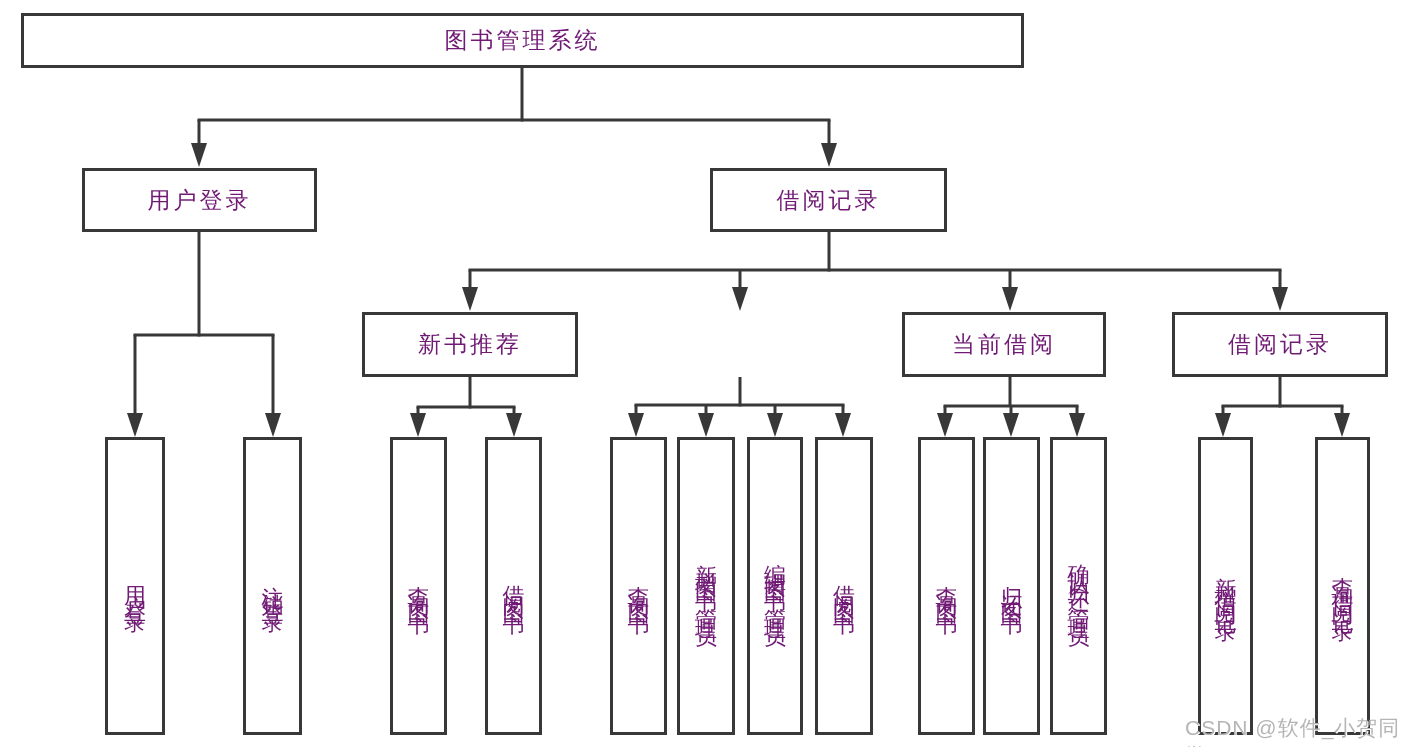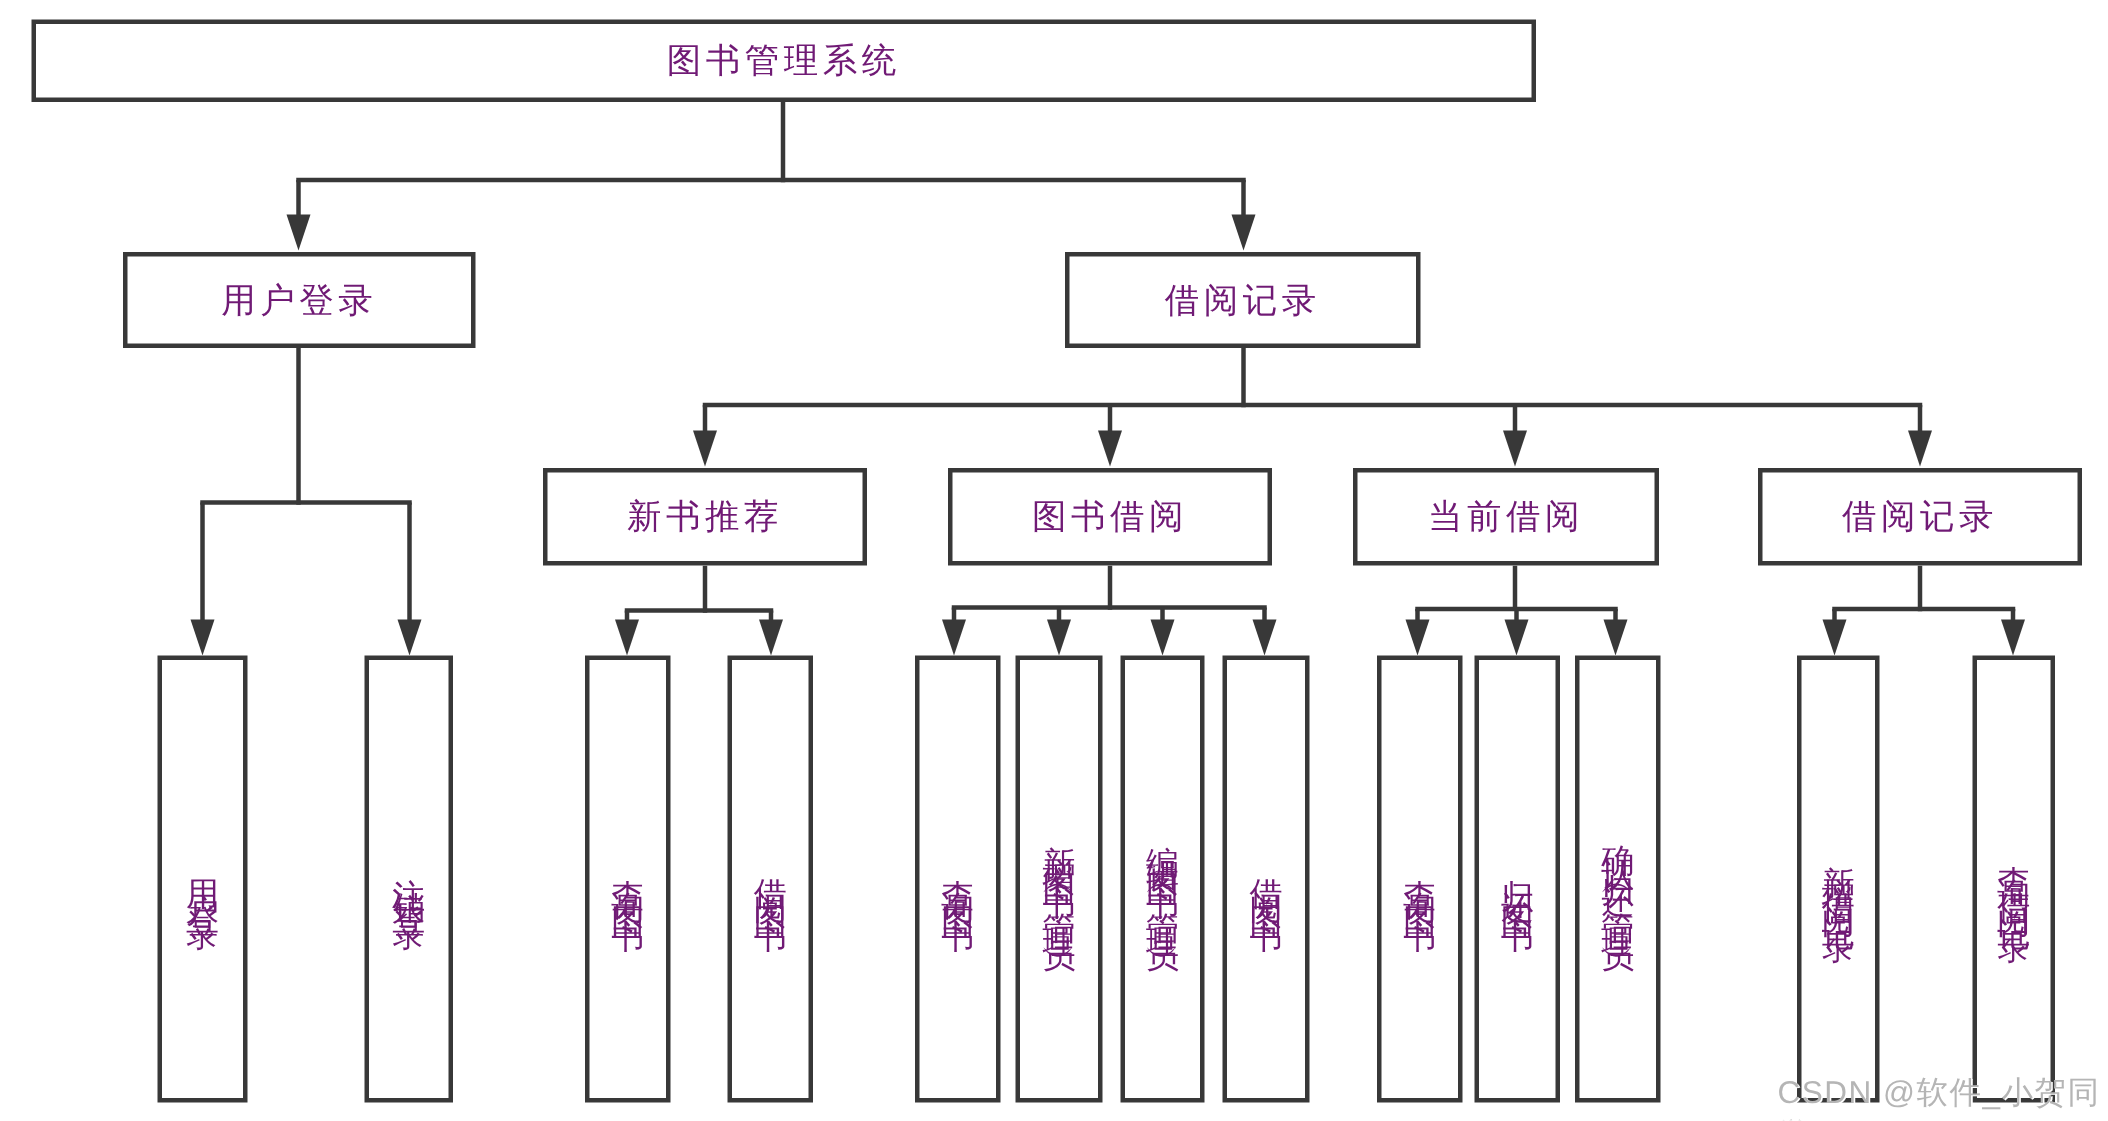--- a/index.html
+++ b/index.html
@@ -113,21 +113,20 @@
       <polygon points="1334,413 1350,413 1342,437"></polygon>
     </g>
   </svg>
 
   <div class="node" style="left:21px;top:13px;width:1003px;height:55px;">图书管理系统</div>
 
   <div class="node" style="left:82px;top:168px;width:235px;height:64px;">用户登录</div>
   <div class="node" style="left:710px;top:168px;width:237px;height:64px;">借阅记录</div>
 
   <div class="node" style="left:362px;top:312px;width:216px;height:65px;">新书推荐</div>
-  <div class="node" style="left:632px;top:312px;width:216px;height:65px;">图书借阅</div>
   <div class="node" style="left:902px;top:312px;width:204px;height:65px;">当前借阅</div>
   <div class="node" style="left:1172px;top:312px;width:216px;height:65px;">借阅记录</div>
 
   <div class="node leaf" style="left:105px;top:437px;width:60px;height:298px;">用户登录</div>
   <div class="node leaf" style="left:243px;top:437px;width:59px;height:298px;">注销登录</div>
 
   <div class="node leaf" style="left:390px;top:437px;width:57px;height:298px;">查询图书</div>
   <div class="node leaf" style="left:485px;top:437px;width:57px;height:298px;">借阅图书</div>
 
   <div class="node leaf" style="left:610px;top:437px;width:57px;height:298px;">查询图书</div>

